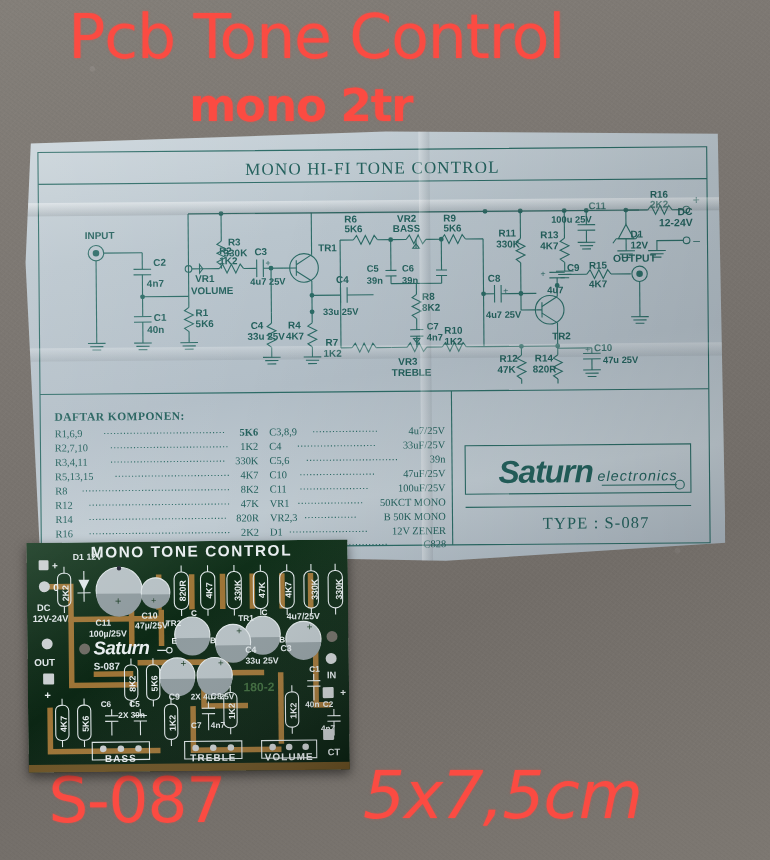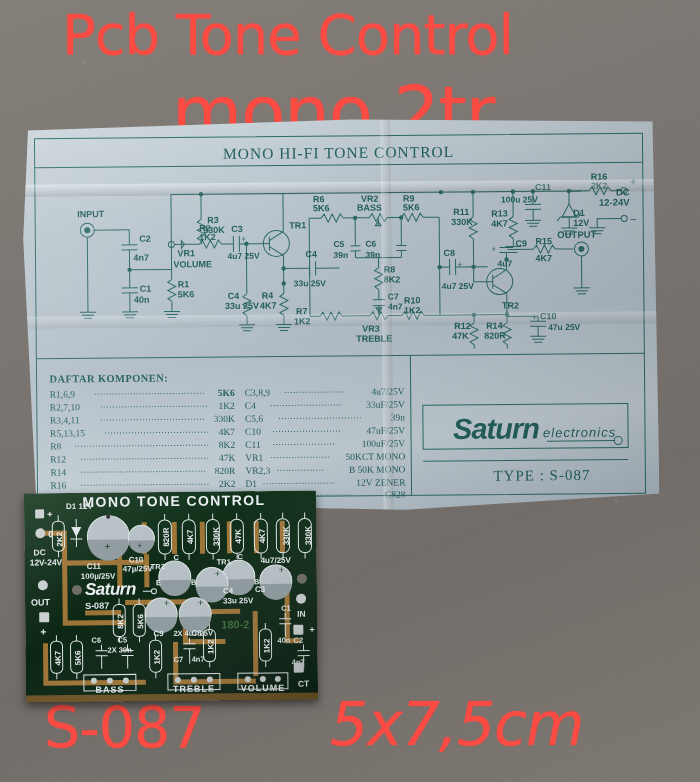--- a/index.html
+++ b/index.html
@@ -26,21 +26,21 @@
   }
 
   
   .redtxt{
     position:absolute;color:#fb4b42;font-weight:400;
     font-family:"DejaVu Sans", sans-serif;
     letter-spacing:-1px;line-height:1;white-space:nowrap;
     text-shadow:0 0 2px rgba(251,75,66,.55);
   }
   #t-line1{left:62px;top:7px;font-size:56px;}
-  #t-line2{left:172px;top:76px;font-size:72px;}
+  #t-line2{left:172px;top:76px;font-size:41px;font-weight:bold;}
   #t-s087{left:44px;top:700px;font-size:57px;}
   #t-size{left:330px;top:694px;font-size:60px;font-style:italic;}
 
   
   #paper{
     position:absolute;left:22px;top:118px;width:636px;height:394px;
     background:linear-gradient(172deg,#cbd5db 0%,#b9c5cd 26%,#b2bec7 55%,#c0cbd2 78%,#aab6c0 100%);
     box-shadow:0 3px 9px rgba(0,0,0,.38);
     transform:rotate(-0.5deg);
     clip-path:polygon(1.2% 2.5%, 52% 0.4%, 99.4% 1.6%, 100% 96%, 60% 99.6%, 2% 97%, 0.3% 30%);

